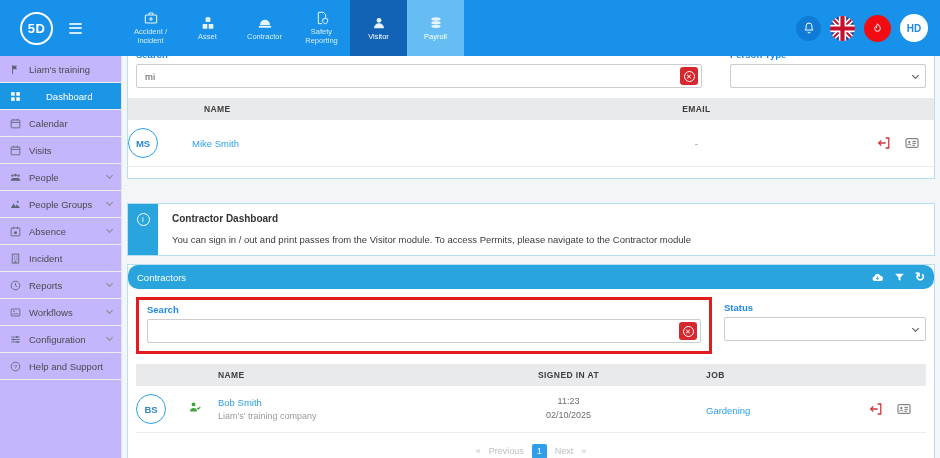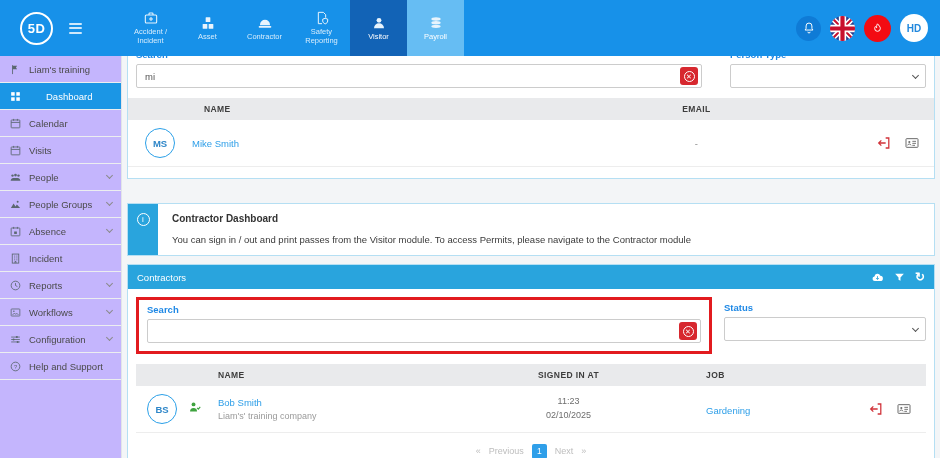--- a/index.html
+++ b/index.html
@@ -65,21 +65,21 @@
     border-right:1.3px solid #555; border-bottom:1.3px solid #555; transform:rotate(45deg); }
 
   .grid-v { display:grid; grid-template-columns:64px 1.1fr 1fr 80px; }
   .grid-c { display:grid; grid-template-columns:52px 30px 1fr 215px 170px 80px; }
   .thead { background:#E9EAEC; height:22px; align-items:center; margin-top:10px;
     font-size:8.5px; font-weight:bold; color:#3d3d3d; letter-spacing:0.4px; }
   .th-name { padding-left:12px; }
   .th-center { text-align:center; }
   .th-job { padding-left:30px; }
   .trow { align-items:center; border-bottom:1px solid #ededed; padding:8px 0; }
-  .avatar-cell { display:flex; justify-content:center; position:relative; }
+  .avatar-cell { display:flex; justify-content:flex-start; position:relative; }
   .avatar-ring { width:30px; height:30px; border:1.6px solid #2BA0E8; border-radius:50%;
     display:flex; align-items:center; justify-content:center; color:#2E86C8;
     font-size:9.5px; font-weight:bold; background:#fff; position:relative; }
   .name-link { color:#2D9EE8; font-size:9.5px; cursor:pointer; }
   .sub-text { color:#9a9a9a; font-size:9px; margin-top:3px; }
   .cell-center { text-align:center; color:#8b8b8b; font-size:9.5px; }
   .time-cell { text-align:center; color:#6e6e6e; font-size:9px; line-height:1.55; }
   .job-cell { padding-left:30px; }
   .actions { display:flex; align-items:center; gap:12px; justify-content:flex-end; padding-right:14px; }
   .actions svg { width:16px; height:16px; cursor:pointer; }
@@ -101,21 +101,21 @@
   .info-box { display:flex; }
   .info-strip { width:30px; background:#29A4DD; display:flex; justify-content:flex-start;
     align-items:flex-start; padding-top:9px; flex-direction:column; align-items:center; }
   .info-i { width:13px; height:13px; border:1.4px solid #fff; border-radius:50%; color:#fff;
     font-size:8px; font-style:normal; display:flex; align-items:center; justify-content:center; }
   .info-body { padding:9px 14px 10px; }
   .info-title { font-size:10px; font-weight:bold; color:#333; margin-bottom:10px; }
   .info-text { font-size:9.5px; color:#3a3a3a; }
 
   
-  .panel-header { height:24px; background:#29A4DD; display:flex; align-items:center; padding:0 9px; }
+  .panel-header { height:24px; background:#29A4DD; display:flex; align-items:center; padding:0 9px;border-radius:10px; }
   .panel-title { color:#fff; font-size:9.5px; }
   .header-icons { margin-left:auto; display:flex; align-items:center; gap:9px; color:#fff; }
   .header-icons svg { width:13px; height:13px; cursor:pointer; }
   .refresh-glyph { font-size:12px; font-weight:bold; line-height:1; cursor:pointer; }
   .c-body { padding:8px 8px 0; }
   .c-form-row { display:flex; gap:12px; align-items:flex-start; }
   .annotated { flex:1; border:3px solid #E21B1F; padding:4px 8px 8px; position:relative; }
   .annotated .field { position:static; }
   .annotated .clear-btn { right:12px; bottom:11px; }
   .status-field { width:202px; padding-top:5px; }

